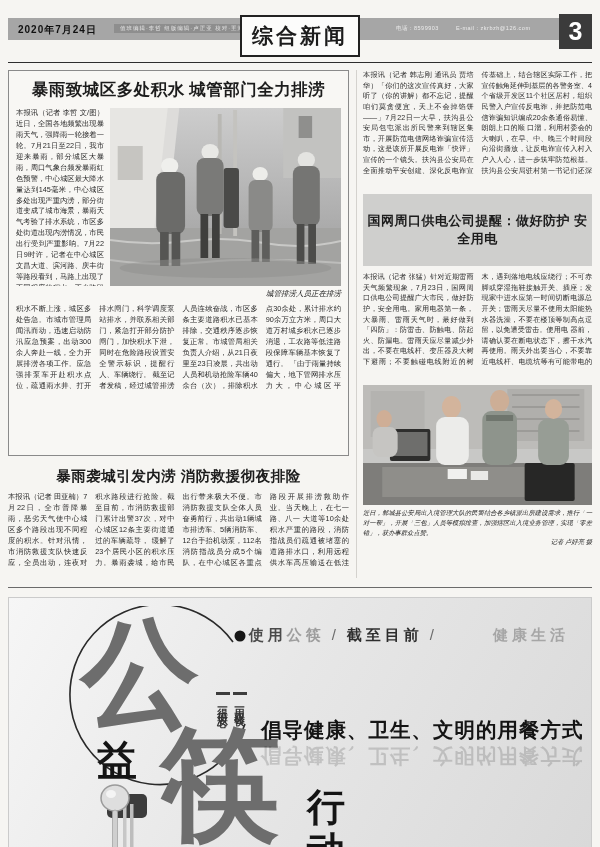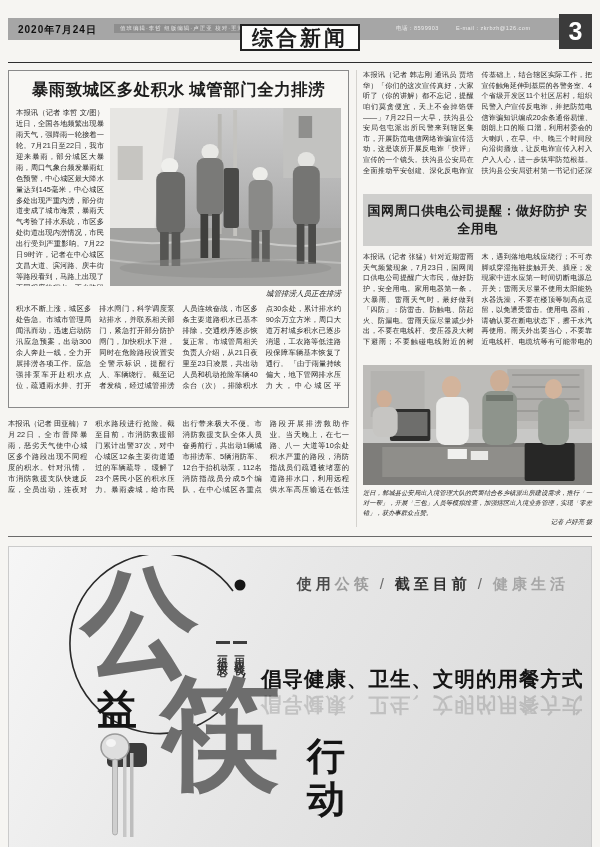--- a/index.html
+++ b/index.html
@@ -6,53 +6,53 @@
   html,body { width:600px; }
   body{
     width:600px; height:847px; background:#f6f5f2; color:#1c1c1c;
     font-family:"Liberation Sans", sans-serif; overflow:hidden; position:relative;
   }
   
   .header{ position:relative; height:52px; margin:8px 8px 0; }
   .band{ position:absolute; left:0; right:0; top:10px; height:22px; background:#a6a6a6; }
   .date{ position:absolute; left:10px; top:15px; font-size:10px; font-weight:bold; color:#111; letter-spacing:1px; }
   .credits{ position:absolute; left:106px; top:16px; background:#8e8e8e; color:#e4e4e4; font-size:5.5px; padding:1px 6px; letter-spacing:1px; }
-  .section-box{ position:absolute; left:50%; transform:translateX(-50%); top:16px; width:120px; height:27px; background:#fcfcfb; border:2px solid #222; display:flex; align-items:center; justify-content:center; }
+  .section-box{ position:absolute; left:50%; transform:translateX(-50%); top:7px; width:120px; height:42px; background:#fcfcfb; border:2px solid #222; display:flex; align-items:center; justify-content:center; }
   .section-box span{ font-family:"Liberation Serif", serif; font-size:21px; font-weight:bold; letter-spacing:3px; }
   .phone{ position:absolute; left:388px; top:17px; font-size:5.5px; color:#ececec; letter-spacing:.5px; }
   .email{ position:absolute; left:448px; top:17px; font-size:5.5px; color:#ececec; letter-spacing:.5px; }
   .masthead{ position:absolute; right:42px; top:10px; font-family:"Liberation Serif", serif; font-size:20px; font-weight:bold; color:#000; letter-spacing:1px; }
   .page-badge{ position:absolute; right:0; top:6px; width:33px; height:35px; background:#3b3b3b; color:#fff; display:flex; align-items:center; justify-content:center; font-size:25px; font-weight:bold; }
   .header-rule{ margin:2px 8px 0; border-top:1.5px solid #2e2e2e; }
   
   .main{ display:flex; gap:7px; margin:7px 8px 0; }
   .left-col{ width:341px; }
   .right-col{ flex:1; border-left:1px solid #d4d2ce; padding-left:6px; }
-  .box{ border:1px solid #8a8a8a; padding:7px 7px 4px; height:338px; overflow:hidden; background:#f8f7f4; }
+  .box{ border:1px solid #8a8a8a; padding:7px 7px 4px; height:386px; overflow:hidden; background:#f8f7f4; }
   h1.headline{ font-family:"Liberation Serif", serif; font-size:16.5px; font-weight:bold; text-align:center; letter-spacing:.5px; margin:1px 0 7px; }
   h2.headline{ font-size:14.5px; font-weight:bold; text-align:center; letter-spacing:.5px; margin:2px 0 6px; }
-  h2.banner{ font-size:13px; background:#cfcfcd; padding:8px 0; margin:10px 0 6px; }
+  h2.banner{ font-size:13px; background:#cfcfcd; padding:18px 0; margin:10px 0 6px; }
   .bodytext{ font-size:7.3px; line-height:1.5; text-align:justify; color:#2a2a2a; overflow:hidden; }
   .row{ display:flex; gap:6px; height:178px; }
   .lead-colm{ width:88px; height:178px; }
   .photo1{ flex:1; height:178px; background:#b8b8b8; }
   .photo-cap{ text-align:right; font-size:7.5px; font-style:italic; margin:3px 0 5px; color:#111; }
   .cols4{ column-count:4; column-gap:8px; height:98px; }
   .cols4b{ column-count:4; column-gap:8px; height:86px; }
   .cols2{ column-count:2; column-gap:8px; height:114px; font-size:7.1px; }
   .cols2b{ column-count:2; column-gap:8px; height:106px; font-size:7.1px; }
   .photo2{ width:100%; height:120px; background:#c3c3c3; margin-top:7px; }
   .cap2{ font-size:6.3px; font-style:italic; line-height:1.55; text-align:justify; margin-top:3px; color:#222; }
   .credit{ text-align:right; font-style:italic; font-size:6.3px; margin-top:1px; }
   .separator{ margin:9px 8px 0; border-top:1px solid #6a6a6a; }
   
   .ad{ position:relative; margin:9px 8px 0; height:302px; border:1px solid #cbcbcb;
        background:linear-gradient(118deg,#f6f6f6 0%,#e7e7e7 45%,#d8d8d8 100%); overflow:hidden; }
   .tagline{ position:absolute; right:22px; top:28px; font-size:15px; font-weight:bold; letter-spacing:4px; white-space:nowrap; }
-  .tg-d1{ color:#4a4a4a;margin-top:28px; } .tg-l1{ color:#9d9d9d; } .tg-d2{ color:#2e2e2e; } .tg-l2{ color:#a6a6a6; }
+  .tg-d1{ color:#4a4a4a;margin-top:28px; } .tg-l1{ color:#9d9d9d; } .tg-d2{ color:#2e2e2e; } .tg-l2{ color:#a6a6a6;margin-left:48px; }
   .tg-sep{ color:#6b6b6b; margin:0 7px; font-weight:normal; }
   .circle-svg{ position:absolute; left:28px; top:8px; }
   .gong{ position:absolute; left:72px; top:16px; font-size:118px; font-weight:bold; color:#6d6d6d; line-height:1; }
   .kuai{ position:absolute; left:150px; top:126px; font-size:122px; font-weight:bold; color:#6d6d6d; line-height:1; }
   .yi{ position:absolute; left:88px; top:142px; font-size:40px; font-weight:bold; color:#141414; line-height:1; }
   .xingdong{ position:absolute; left:298px; top:188px; font-size:38px; font-weight:bold; color:#141414; line-height:1.12; text-align:center; }
   .xingdong span{ display:block; }
   .vnote{ position:absolute; left:204px; top:94px; writing-mode:vertical-rl; font-size:10.5px; color:#333; letter-spacing:2px; font-weight:bold; }
   .vnote span{ display:block; border-top:3px solid #3d3d3d; padding-top:5px; margin:0 3px; }
   .slogan{ position:absolute; left:252px; top:118px; font-size:20.5px; font-weight:bold; letter-spacing:1px; color:#141414; white-space:nowrap; }
@@ -129,20 +129,21 @@
       <div class="photo-cap">城管排涝人员正在排涝</div>
       <div class="cols4 bodytext">
         <span>积水不断上涨，城区多处告急。市城市管理局闻汛而动，迅速启动防汛应急预案，出动300余人奔赴一线，全力开展排涝各项工作。应急强排泵车开赴积水点位，疏通雨水井、打开排水闸门，科学调度泵站排水，并联系相关部门，紧急打开部分防护闸门，加快积水下泄，同时在危险路段设置安全警示标识，提醒行人、车辆绕行。</span>
         <span>截至记者发稿，经过城管排涝人员连续奋战，市区多条主要道路积水已基本排除，交通秩序逐步恢复正常。市城管局相关负责人介绍，从21日夜里至23日凌晨，共出动人员和机动抢险车辆40余台（次），排除积水点30余处，累计排水约90余万立方米，周口大道万村城乡积水已逐步消退，工农路等低洼路段保障车辆基本恢复了通行。</span>
         <span>「由于雨量持续偏大，地下管网排水压力大，中心城区平значlow个别低洼路段积水消退较慢，我们将24小时值守，直到积水全部排完。」市城管局防汛负责人表示。同时提醒广大市民，雨天出行注意避开积水路段，不要靠近井盖翻涌处，发现险情及时拨打城管服务热线，确保自身出行安全。</span>
         
       </div>
     </div>
 
     <div style="margin-top:11px;">
+      <h2 class="headline">暴雨袭城引发内涝 消防救援彻夜排险</h2>
       <div class="cols4b bodytext">
         <span>本报讯（记者 田亚楠）7月22日，全市普降暴雨，恶劣天气使中心城区多个路段出现不同程度的积水。针对汛情，市消防救援支队快速反应，全员出动，连夜对积水路段进行抢险。截至目前，市消防救援部门累计出警37次，对中心城区12条主要街道通过的车辆疏导，</span>
         <span>缓解了23个居民小区的积水压力。暴雨袭城，给市民出行带来极大不便。市消防救援支队全体人员奋勇前行，共出动1辆城市排涝车、5辆消防车、12台手抬机动泵，112名消防指战员分成5个编队，在中心城区各重点路段开展排涝救助作业。当天晚上，在七一路、八一</span>
         <span>大道等10余处积水严重的路段，消防指战员们疏通被堵塞的道路排水口，利用远程供水车高压输送在低洼积水处机动泵连续开展抽排作业，使水位明显下降，部分路段保障车辆正常通行。7月23日上午，在中心城区周口大道桥涵附近，市消防救援支队的消防指</span>
         
       </div>
     </div>
   </div>
 
   <div class="right-col">

